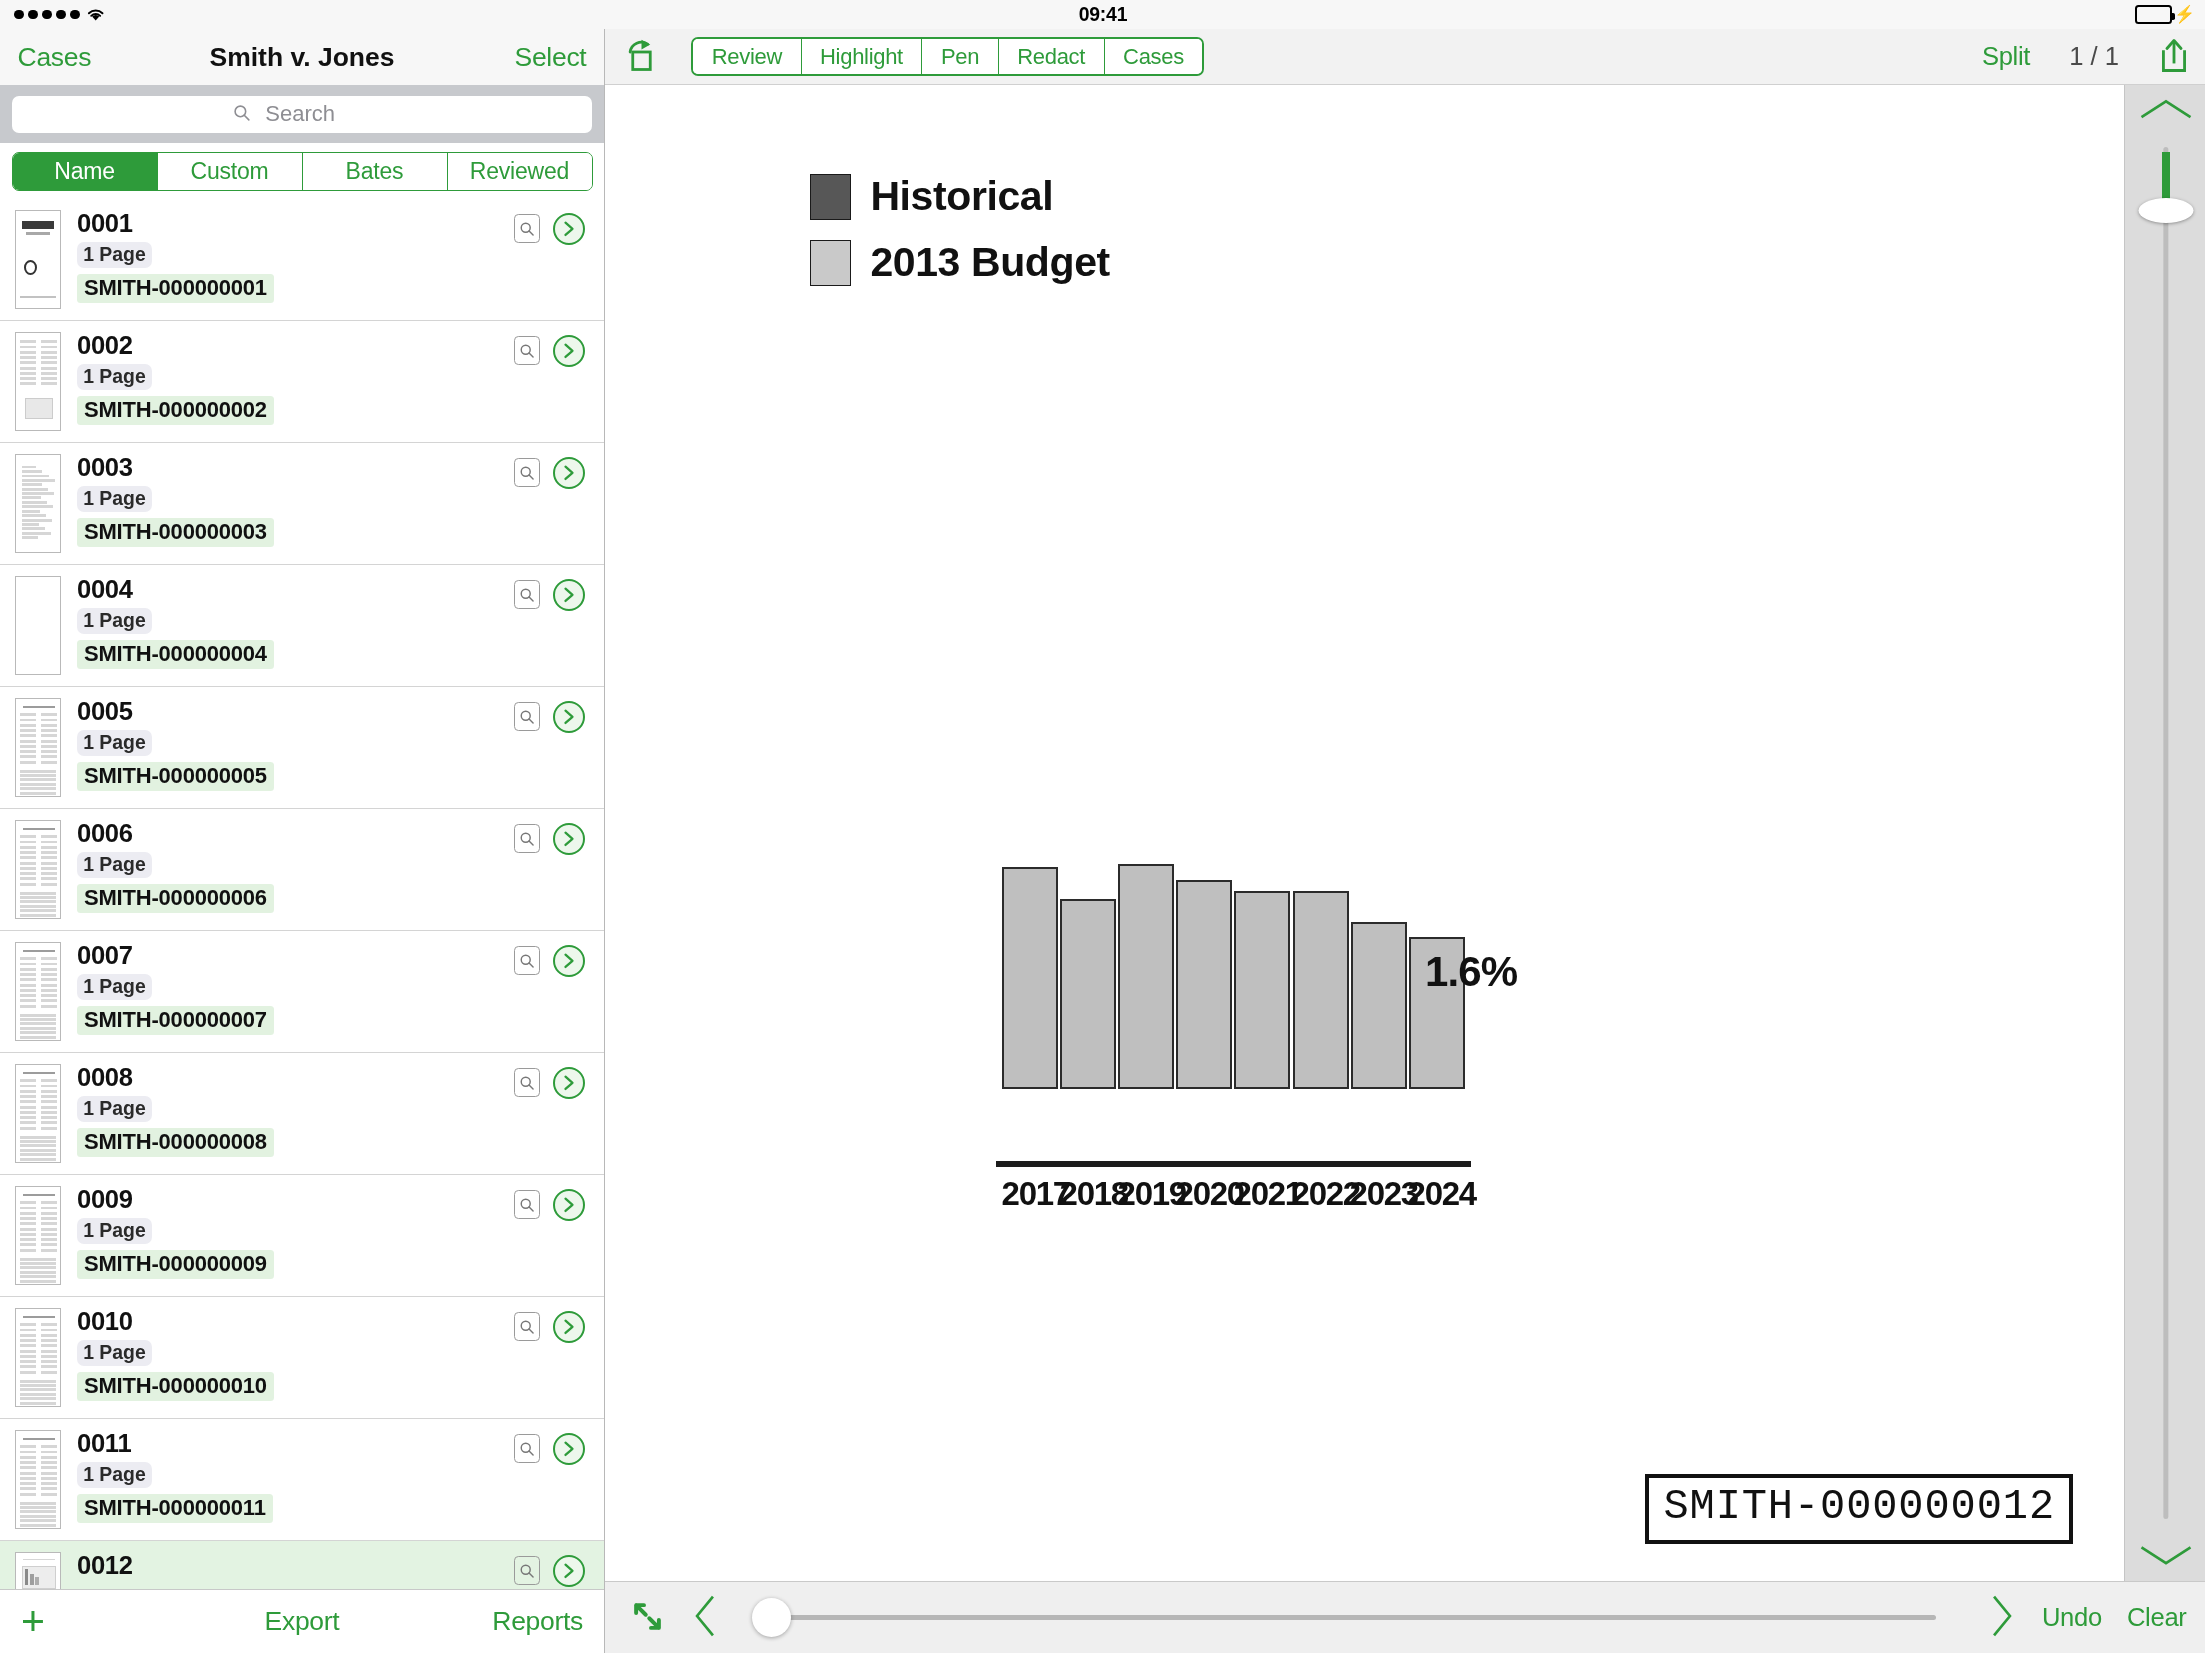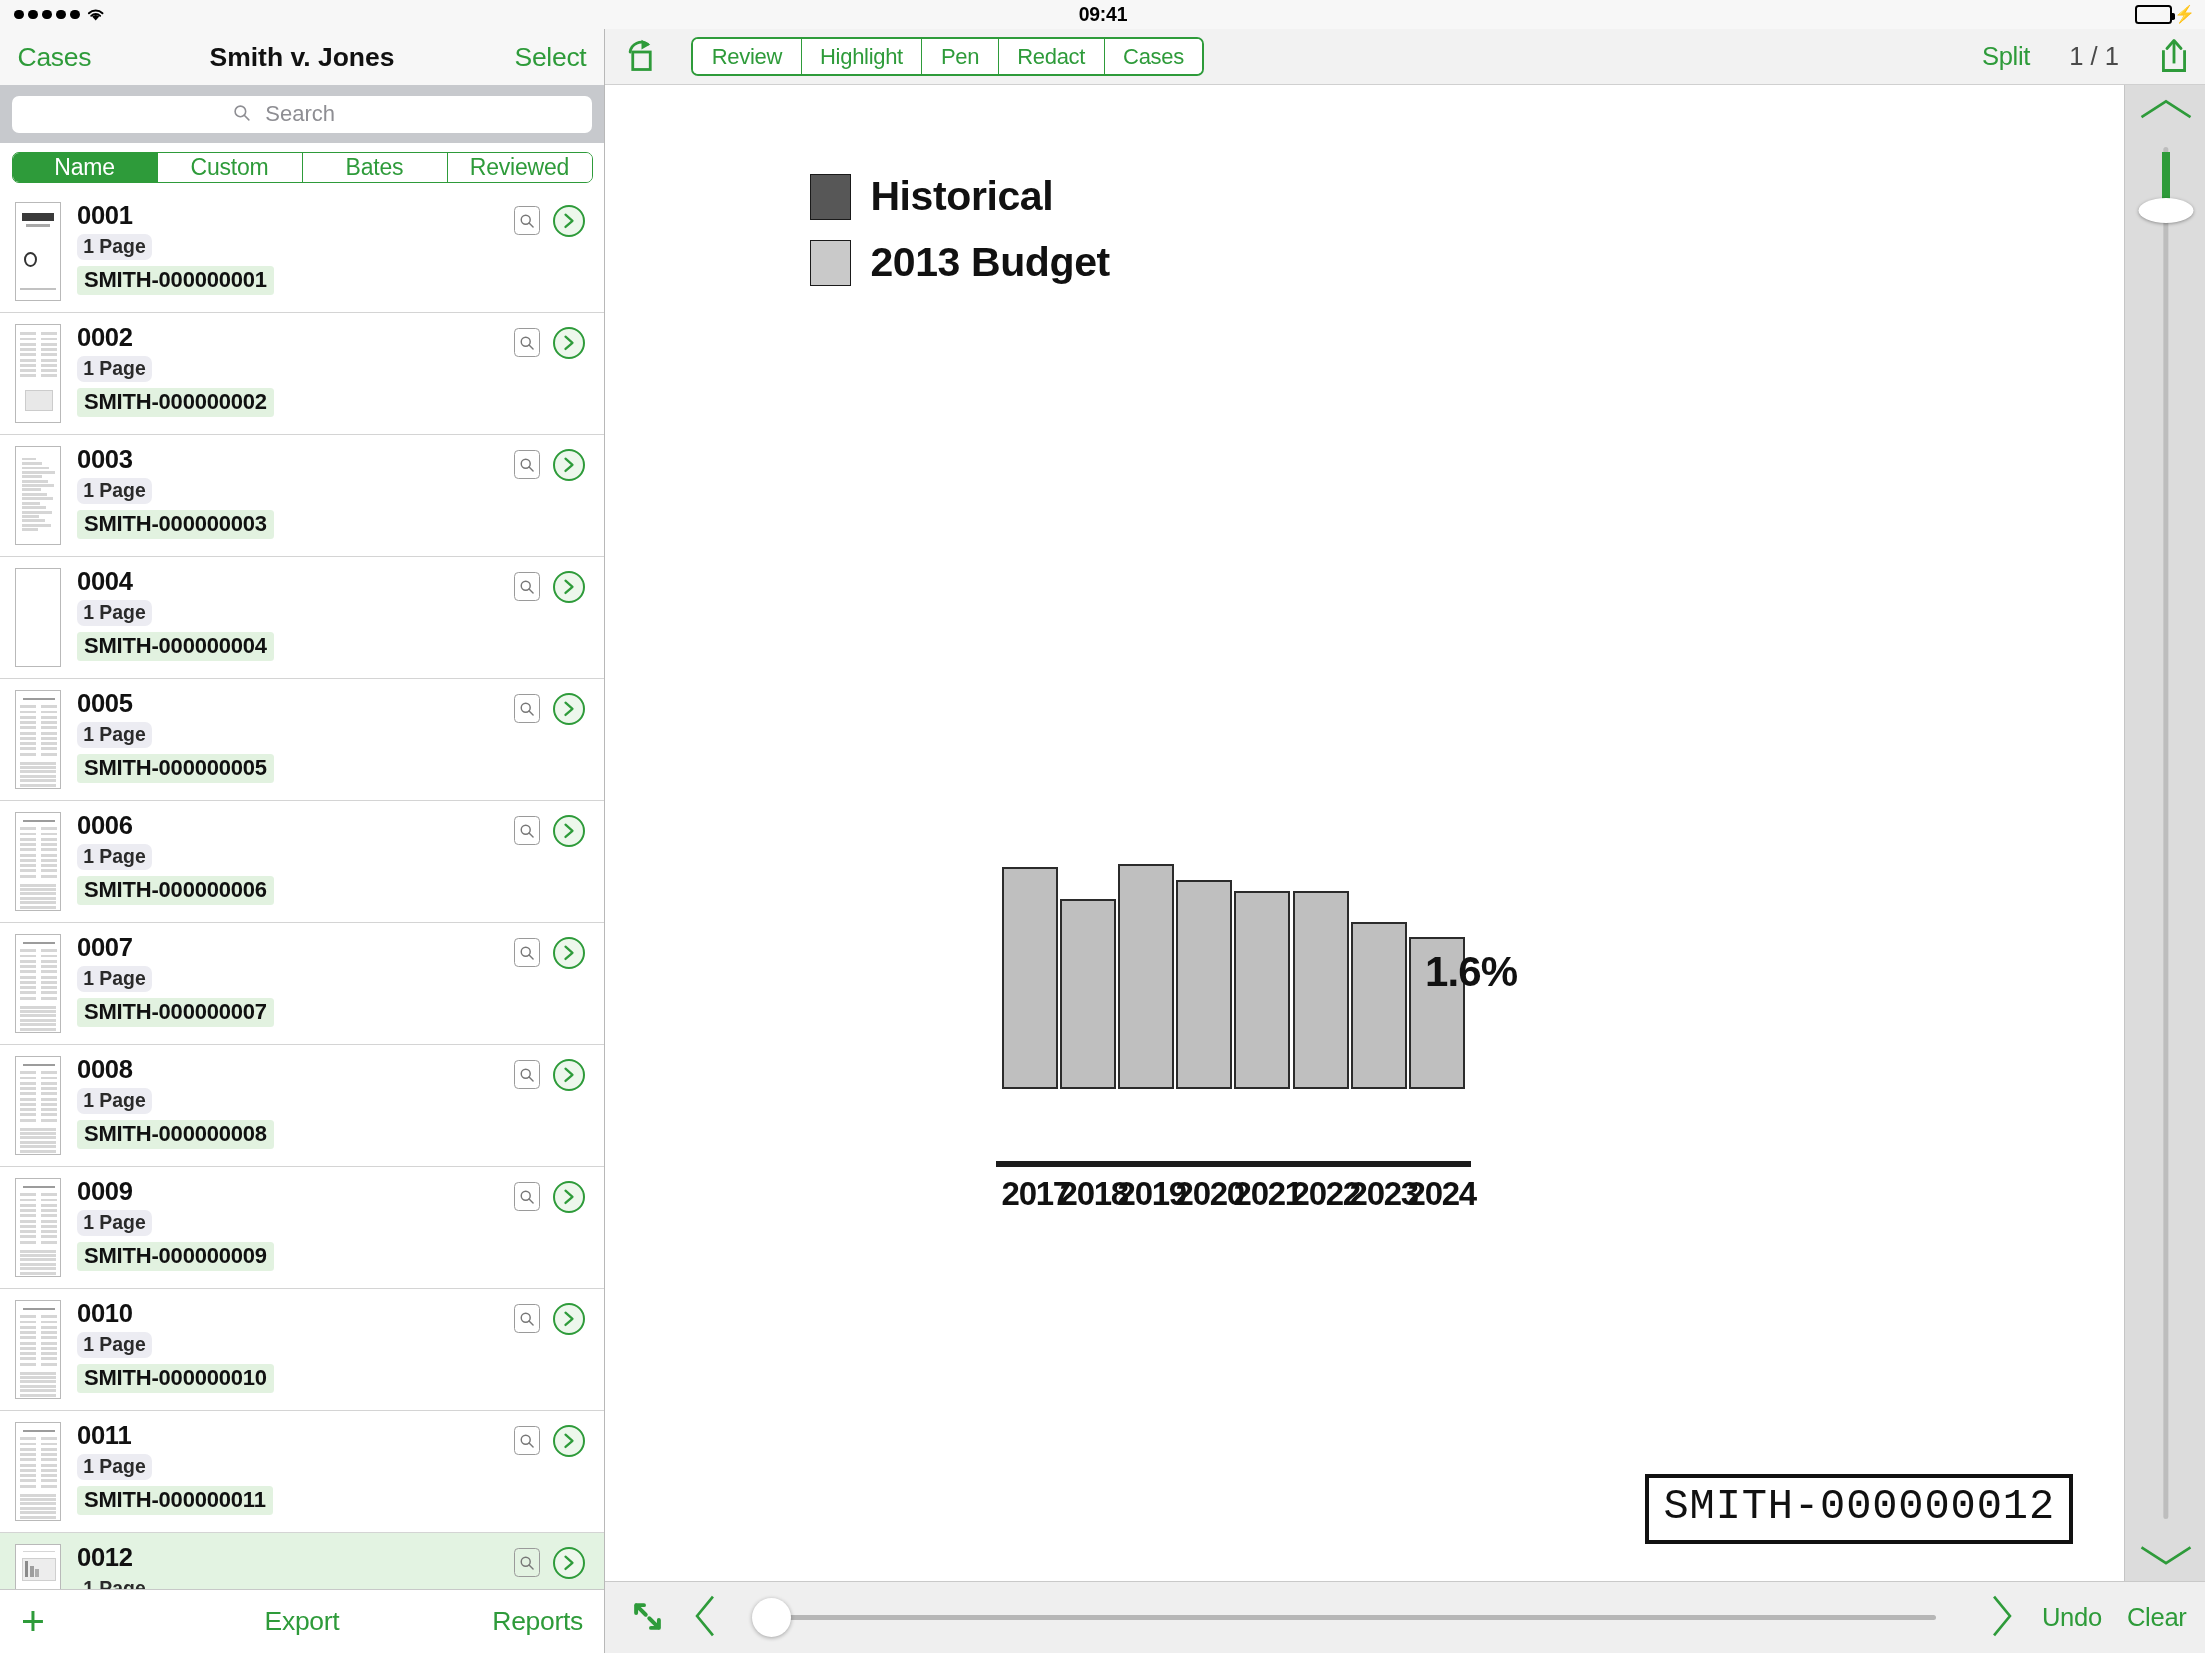--- a/index.html
+++ b/index.html
@@ -125,21 +125,21 @@
     color: #8e8e93;
     font-family: "Liberation Sans", sans-serif;
     width: 106px;
     background: transparent;
   }
   .sb-search input::placeholder { color: #8e8e93; }
 
   .segwrap { padding: 8.8px 11.5px 8px; background:#fff; flex:0 0 auto; }
   .seg {
     display: flex;
-    height: 31px;
+    height: 39px;
     border: 1.8px solid #2e9b3a;
     border-radius: 7px;
     overflow: hidden;
   }
   .seg > div {
     flex: 1 1 0;
     display: flex; align-items: center; justify-content: center;
     font-size: 23px;
     color: #2e9b3a;
     border-left: 1.8px solid #2e9b3a;

